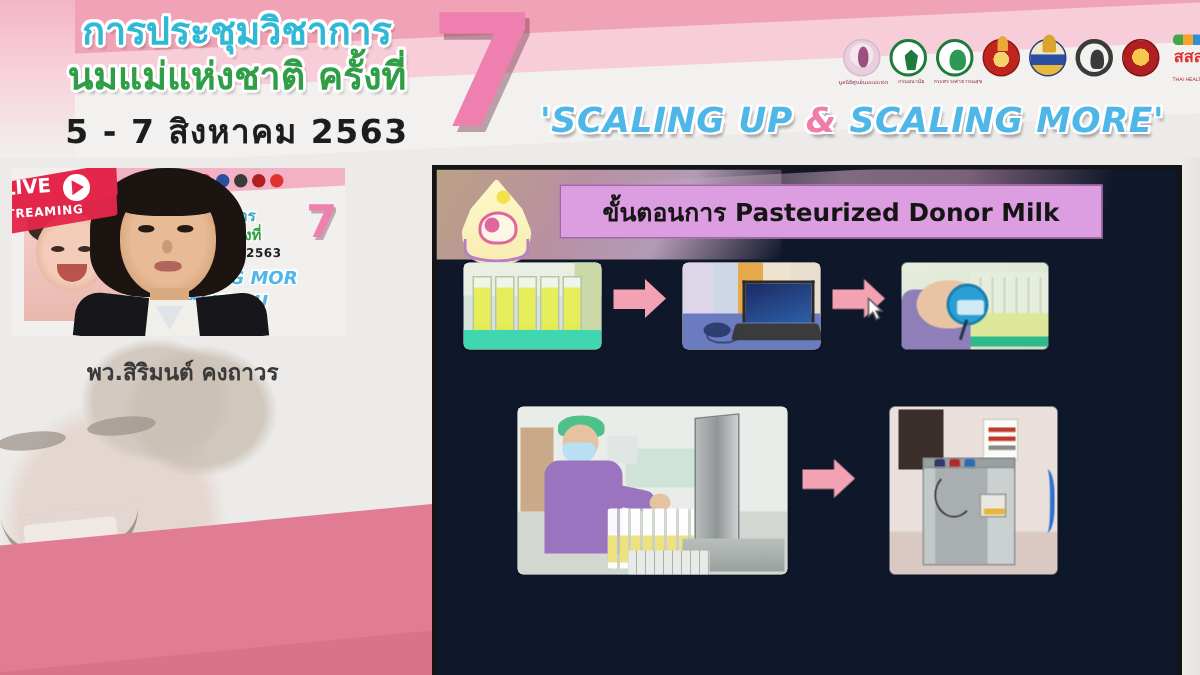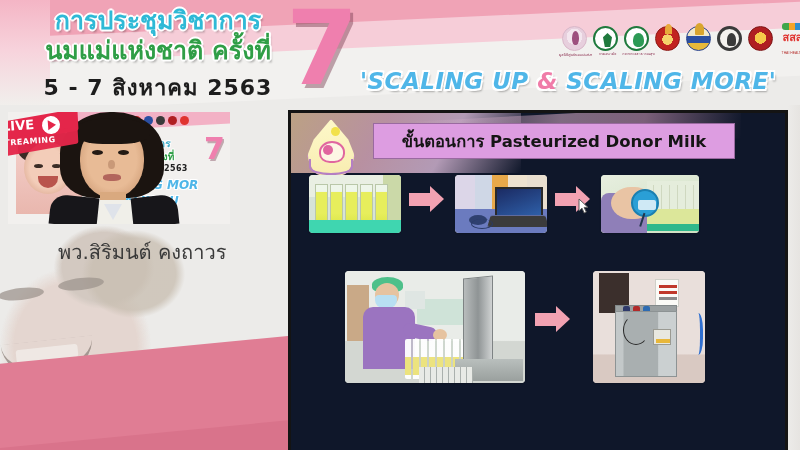--- a/index.html
+++ b/index.html
@@ -214,21 +214,21 @@
     font-family:"DejaVu Sans",sans-serif; transform:rotate(-4deg); letter-spacing:0px; }
   .lb-stream { position:absolute; left:6px; top:25px; font-size:8px; font-weight:bold; color:#fff;
     font-family:"DejaVu Sans",sans-serif; transform:rotate(-4deg); letter-spacing:.5px; }
   .lb-play { position:absolute; left:50px; top:4px; width:18px; height:18px; background:#fff;
     border-radius:50%; transform:rotate(-4deg); }
   .lb-play:after { content:""; position:absolute; left:6px; top:4px; border-left:8px solid #e4264a;
     border-top:5px solid transparent; border-bottom:5px solid transparent; }
 
   .speaker-name {
     position:absolute; left:58px; top:236px; font-family:"DejaVu Sans", sans-serif;
-    font-size:20px; color:#3a3a3a; white-space:nowrap;
+    font-size:15px; color:#3a3a3a; white-space:nowrap;font-weight:bold;
   }
 
   
   .slide {
     position:absolute; left:288px; top:110px; width:500px; height:420px;
     background:#0f172a; border:3px solid #141414; overflow:hidden;
   }
   .slide-wash {
     position:absolute; left:0; top:0; width:230px; height:60px;
     background:linear-gradient(120deg, #f5cfa2 0%, #f0b9c9 38%, #e9c6e4 66%, rgba(237,236,233,0) 100%);

